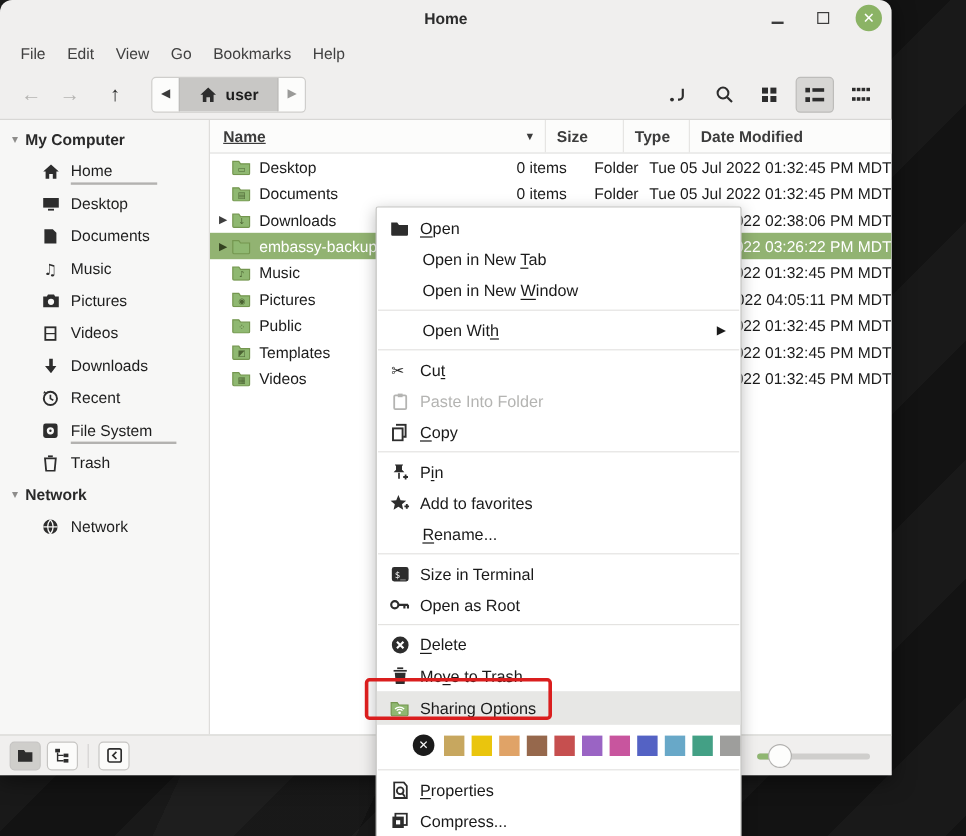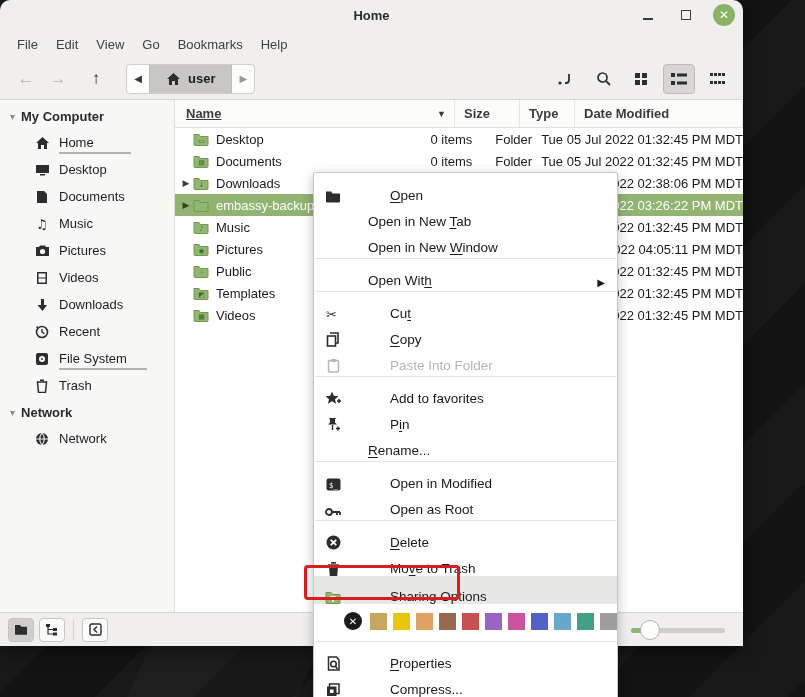--- a/index.html
+++ b/index.html
@@ -83,24 +83,24 @@
   .zoom-track { position:absolute; left:0; right:6px; top:10px; height:5px; border-radius:3px; background:#cfcecc; }
   .zoom-fill { position:absolute; left:0; top:10px; height:5px; width:18px; border-radius:3px; background:#8fb671; }
   .zoom-knob { position:absolute; left:9px; top:2px; width:20px; height:20px; border-radius:50%; background:#fdfdfc; border:1px solid #b2b1af; }
   
   .ctx {
     position:absolute; left:313px; top:172px; width:305px;
     background:#ffffff; border:1px solid #c6c6c4; border-radius:2px;
     box-shadow:0 3px 12px rgba(0,0,0,.25);
     padding:4px 0; z-index:10; font-size:13.5px; color:#1a1a1a;
   }
-  .mi { height:26px; display:flex; align-items:flex-end; padding:0 10px; position:relative;gap:40px; }
+  .mi { height:26px; display:flex; align-items:center; padding:0 10px; position:relative; }
   .mi .mi-icon { width:18px; margin-right:8px; display:flex; justify-content:center; align-items:center; color:#2d2d2d; }
   .mi .mi-label { white-space:nowrap; }
-  .mi.no-icon .mi-label { margin-left:44px; }
+  .mi.no-icon .mi-label { margin-left:28px; }
   .mi.disabled { color:#b4b4b2; }
   .mi.disabled .mi-icon { color:#b4b4b2; }
   .mi.hover { background:#e7e7e5; height:28px; }
   .mi .submenu { position:absolute; right:12px; font-size:10px; color:#1a1a1a; }
   .msep { height:1px; background:#e4e3e1; margin:3px 1px; }
   .mn { text-decoration:underline; text-underline-offset:2px; }
   .swatch-row { height:34px; display:flex; align-items:center; padding-left:30px; gap:6px; }
   .swatch { width:17px; height:17px; }
   .swatch-erase { width:18px; height:18px; border-radius:50%; background:#1b1b1b; color:#fff; font-size:10px; display:flex; align-items:center; justify-content:center; margin-right:2px; }
   
@@ -568,86 +568,86 @@
       <span class="mi-icon">
         <span class="" style="display:inline-flex">
           <svg width="15" height="14" viewBox="0 0 15 14">
             <text x="0" y="12" font-size="13" fill="#2d2d2d" font-family="DejaVu Sans">✂</text>
           </svg>
         </span>
       </span>
       <span class="mi-label">Cu<span class="mn">t</span></span>
 
     </div>
+    <div class="mi  disabled ">
+      <span class="mi-icon">
+        <span class="" style="display:inline-flex">
+          <svg width="13" height="15" viewBox="0 0 13 15">
+            <rect x="1.5" y="2.5" width="10" height="11.5" rx="1" fill="none" stroke="currentColor" stroke-width="1.5"></rect>
+            <rect x="4.5" y="1" width="4" height="3" fill="currentColor"></rect>
+          </svg>
+        </span>
+      </span>
+      <span class="mi-label">Paste Into Folder</span>
+
+    </div>
     <div class="mi   ">
       <span class="mi-icon">
         <span class="" style="display:inline-flex">
           <svg width="14" height="15" viewBox="0 0 14 15">
             <path d="M4 1 h8 v10 h-2" fill="none" stroke="#2d2d2d" stroke-width="1.6"></path>
             <rect x="1.5" y="4" width="8" height="10" fill="none" stroke="#2d2d2d" stroke-width="1.6"></rect>
           </svg>
         </span>
       </span>
       <span class="mi-label"><span class="mn">C</span>opy</span>
 
     </div>
-    <div class="mi  disabled ">
-      <span class="mi-icon">
-        <span class="" style="display:inline-flex">
-          <svg width="13" height="15" viewBox="0 0 13 15">
-            <rect x="1.5" y="2.5" width="10" height="11.5" rx="1" fill="none" stroke="currentColor" stroke-width="1.5"></rect>
-            <rect x="4.5" y="1" width="4" height="3" fill="currentColor"></rect>
-          </svg>
-        </span>
-      </span>
-      <span class="mi-label">Paste Into Folder</span>
-
-    </div>
     <div class="msep"></div>
-    <div class="mi   ">
-      <span class="mi-icon">
-        <span class="" style="display:inline-flex">
-          <svg width="16" height="15" viewBox="0 0 16 15">
-            <path d="M7 0.5 L8.8 4.8 13.5 5.2 10 8.2 11 12.8 7 10.3 3 12.8 4 8.2 0.5 5.2 5.2 4.8 Z" fill="#2d2d2d"></path>
-            <path d="M12 10 h4 M14 8 v4" stroke="#2d2d2d" stroke-width="1.6"></path>
-          </svg>
-        </span>
-      </span>
-      <span class="mi-label">Add to favorites</span>
-
-    </div>
     <div class="mi   ">
       <span class="mi-icon">
         <span class="" style="display:inline-flex">
           <svg width="15" height="15" viewBox="0 0 15 15">
             <path d="M3 1 h7 l-1 1.5 v3 l2 2 H2 l2-2 v-3 Z" fill="#2d2d2d"></path>
             <path d="M6.5 8 v5" stroke="#2d2d2d" stroke-width="1.4"></path>
             <path d="M10 11.5 h4 M12 9.5 v4" stroke="#2d2d2d" stroke-width="1.5"></path>
           </svg>
         </span>
       </span>
       <span class="mi-label">P<span class="mn">i</span>n</span>
 
     </div>
+    <div class="mi   ">
+      <span class="mi-icon">
+        <span class="" style="display:inline-flex">
+          <svg width="16" height="15" viewBox="0 0 16 15">
+            <path d="M7 0.5 L8.8 4.8 13.5 5.2 10 8.2 11 12.8 7 10.3 3 12.8 4 8.2 0.5 5.2 5.2 4.8 Z" fill="#2d2d2d"></path>
+            <path d="M12 10 h4 M14 8 v4" stroke="#2d2d2d" stroke-width="1.6"></path>
+          </svg>
+        </span>
+      </span>
+      <span class="mi-label">Add to favorites</span>
+
+    </div>
     <div class="mi no-icon  ">
 
       <span class="mi-label"><span class="mn">R</span>ename...</span>
 
     </div>
     <div class="msep"></div>
     <div class="mi   ">
       <span class="mi-icon">
         <span class="" style="display:inline-flex">
           <svg width="15" height="13" viewBox="0 0 15 13">
             <rect x="0.5" y="0.5" width="14" height="12" rx="2" fill="#2d2d2d"></rect>
             <text x="3" y="9.5" font-size="7.5" fill="#fff" font-family="DejaVu Sans Mono">$_</text>
           </svg>
         </span>
       </span>
-      <span class="mi-label">Open in Modified</span>
+      <span class="mi-label">Size in Terminal</span>
 
     </div>
     <div class="mi   ">
       <span class="mi-icon">
         <span class="" style="display:inline-flex">
           <svg width="16" height="10" viewBox="0 0 16 10">
             <circle cx="4" cy="5" r="3" fill="none" stroke="#2d2d2d" stroke-width="1.8"></circle>
             <path d="M7 5 h8 M12 5 v3 M15 5 v3" stroke="#2d2d2d" stroke-width="1.8"></path>
           </svg>
         </span>

